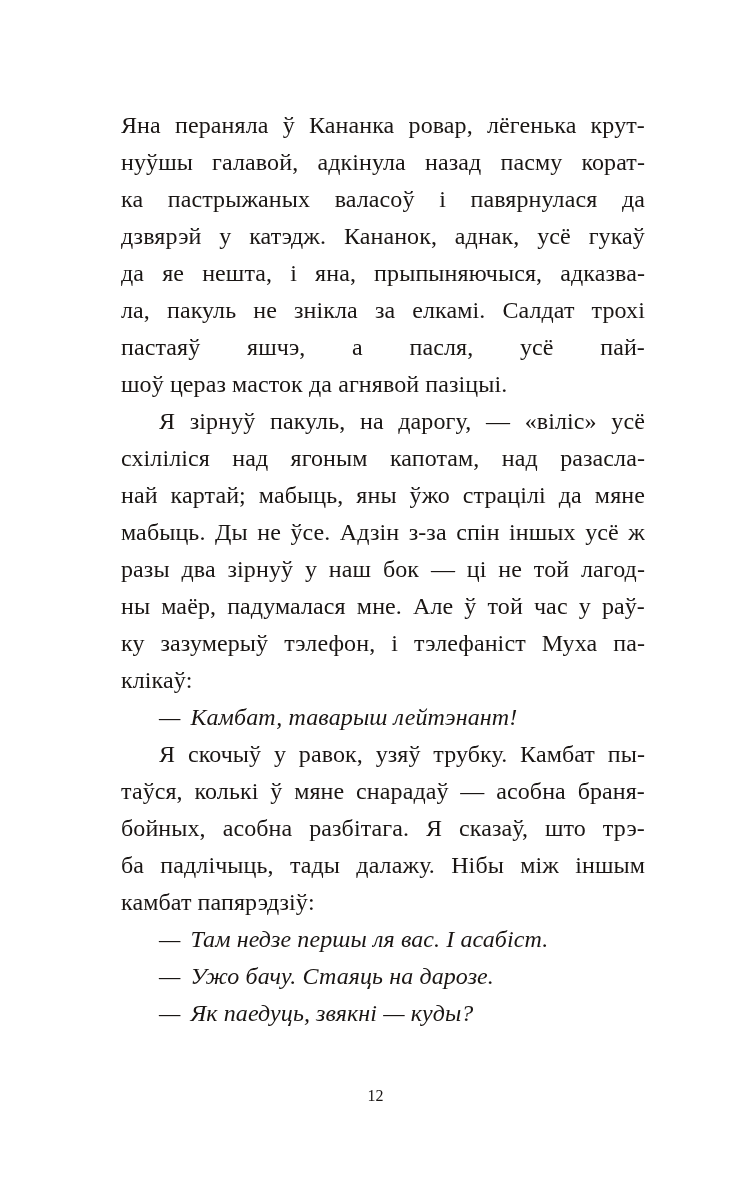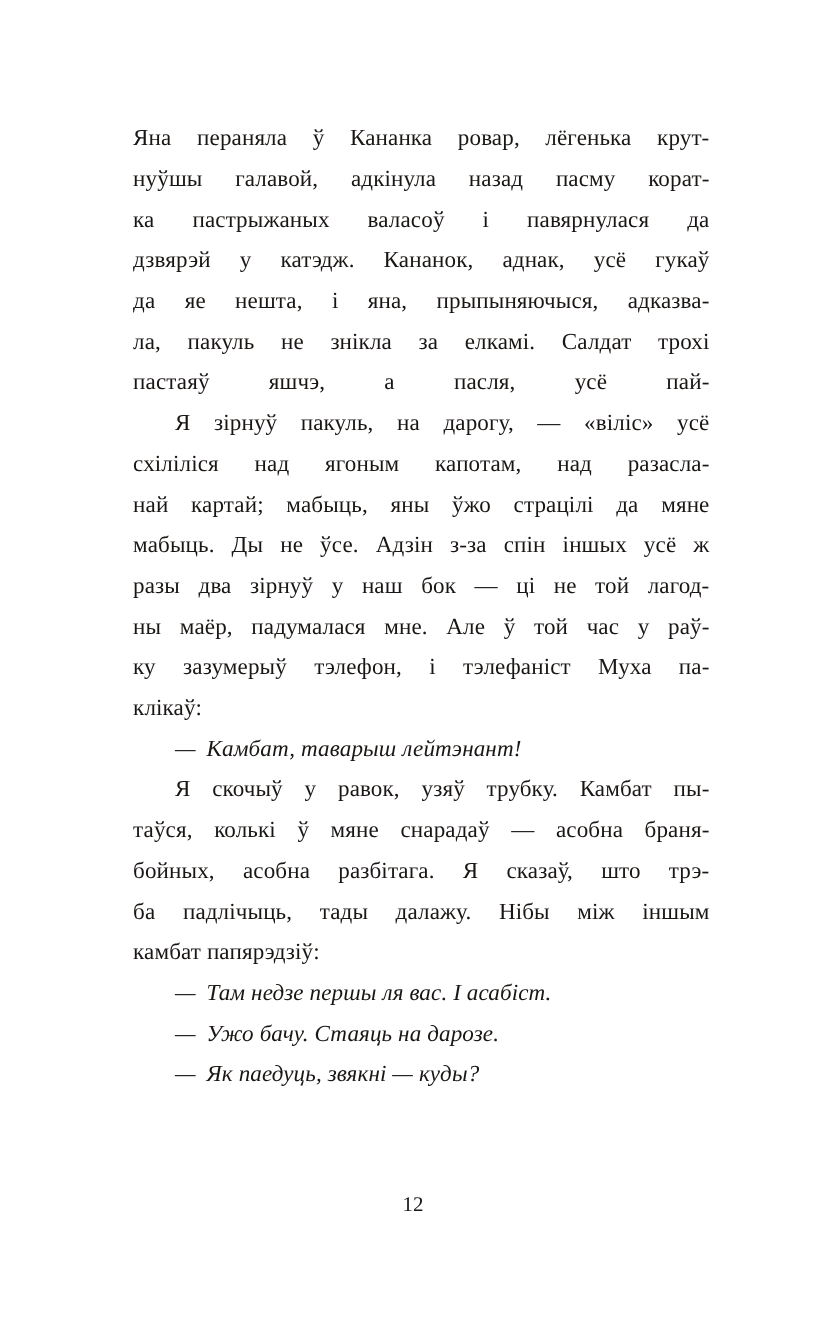--- a/index.html
+++ b/index.html
@@ -30,21 +30,21 @@
     left: 121px;
     top: 107px;
     width: 524px;
   }
 
   
   .line {
     display: block;
     height: 37px;
     line-height: 37px;
-    font-size: 21px;
+    font-size: 24px;
     letter-spacing: 0.1px;
     white-space: nowrap;
   }
 
   
   .line.just {
     display: flex;
     justify-content: space-between;
     white-space: normal;
   }
@@ -71,21 +71,21 @@
   .dash {
     padding-right: 10px;
   }
 
   .folio {
     position: absolute;
     left: 0;
     top: 1083px;
     width: 751px;
     text-align: center;
-    font-size: 19px;
+    font-size: 16px;
     line-height: 26px;
     color: #1a1614;
   }
 </style>
 </head>
 <body>
 
 <div class="page">
 
   <div class="text-block" id="text-block">
@@ -143,20 +143,21 @@
         <span>трохі</span>
       </div>
       <div class="line just">
         <span>пастаяў</span>
         <span>яшчэ,</span>
         <span>а</span>
         <span>пасля,</span>
         <span>усё</span>
         <span>пай-</span>
       </div>
+      <div class="line flush"><span>шоў цераз масток да агнявой пазіцыі.</span></div>
       <div class="line just indent">
         <span>Я</span>
         <span>зірнуў</span>
         <span>пакуль,</span>
         <span>на</span>
         <span>дарогу,</span>
         <span>—</span>
         <span>«віліс»</span>
         <span>усё</span>
       </div>

